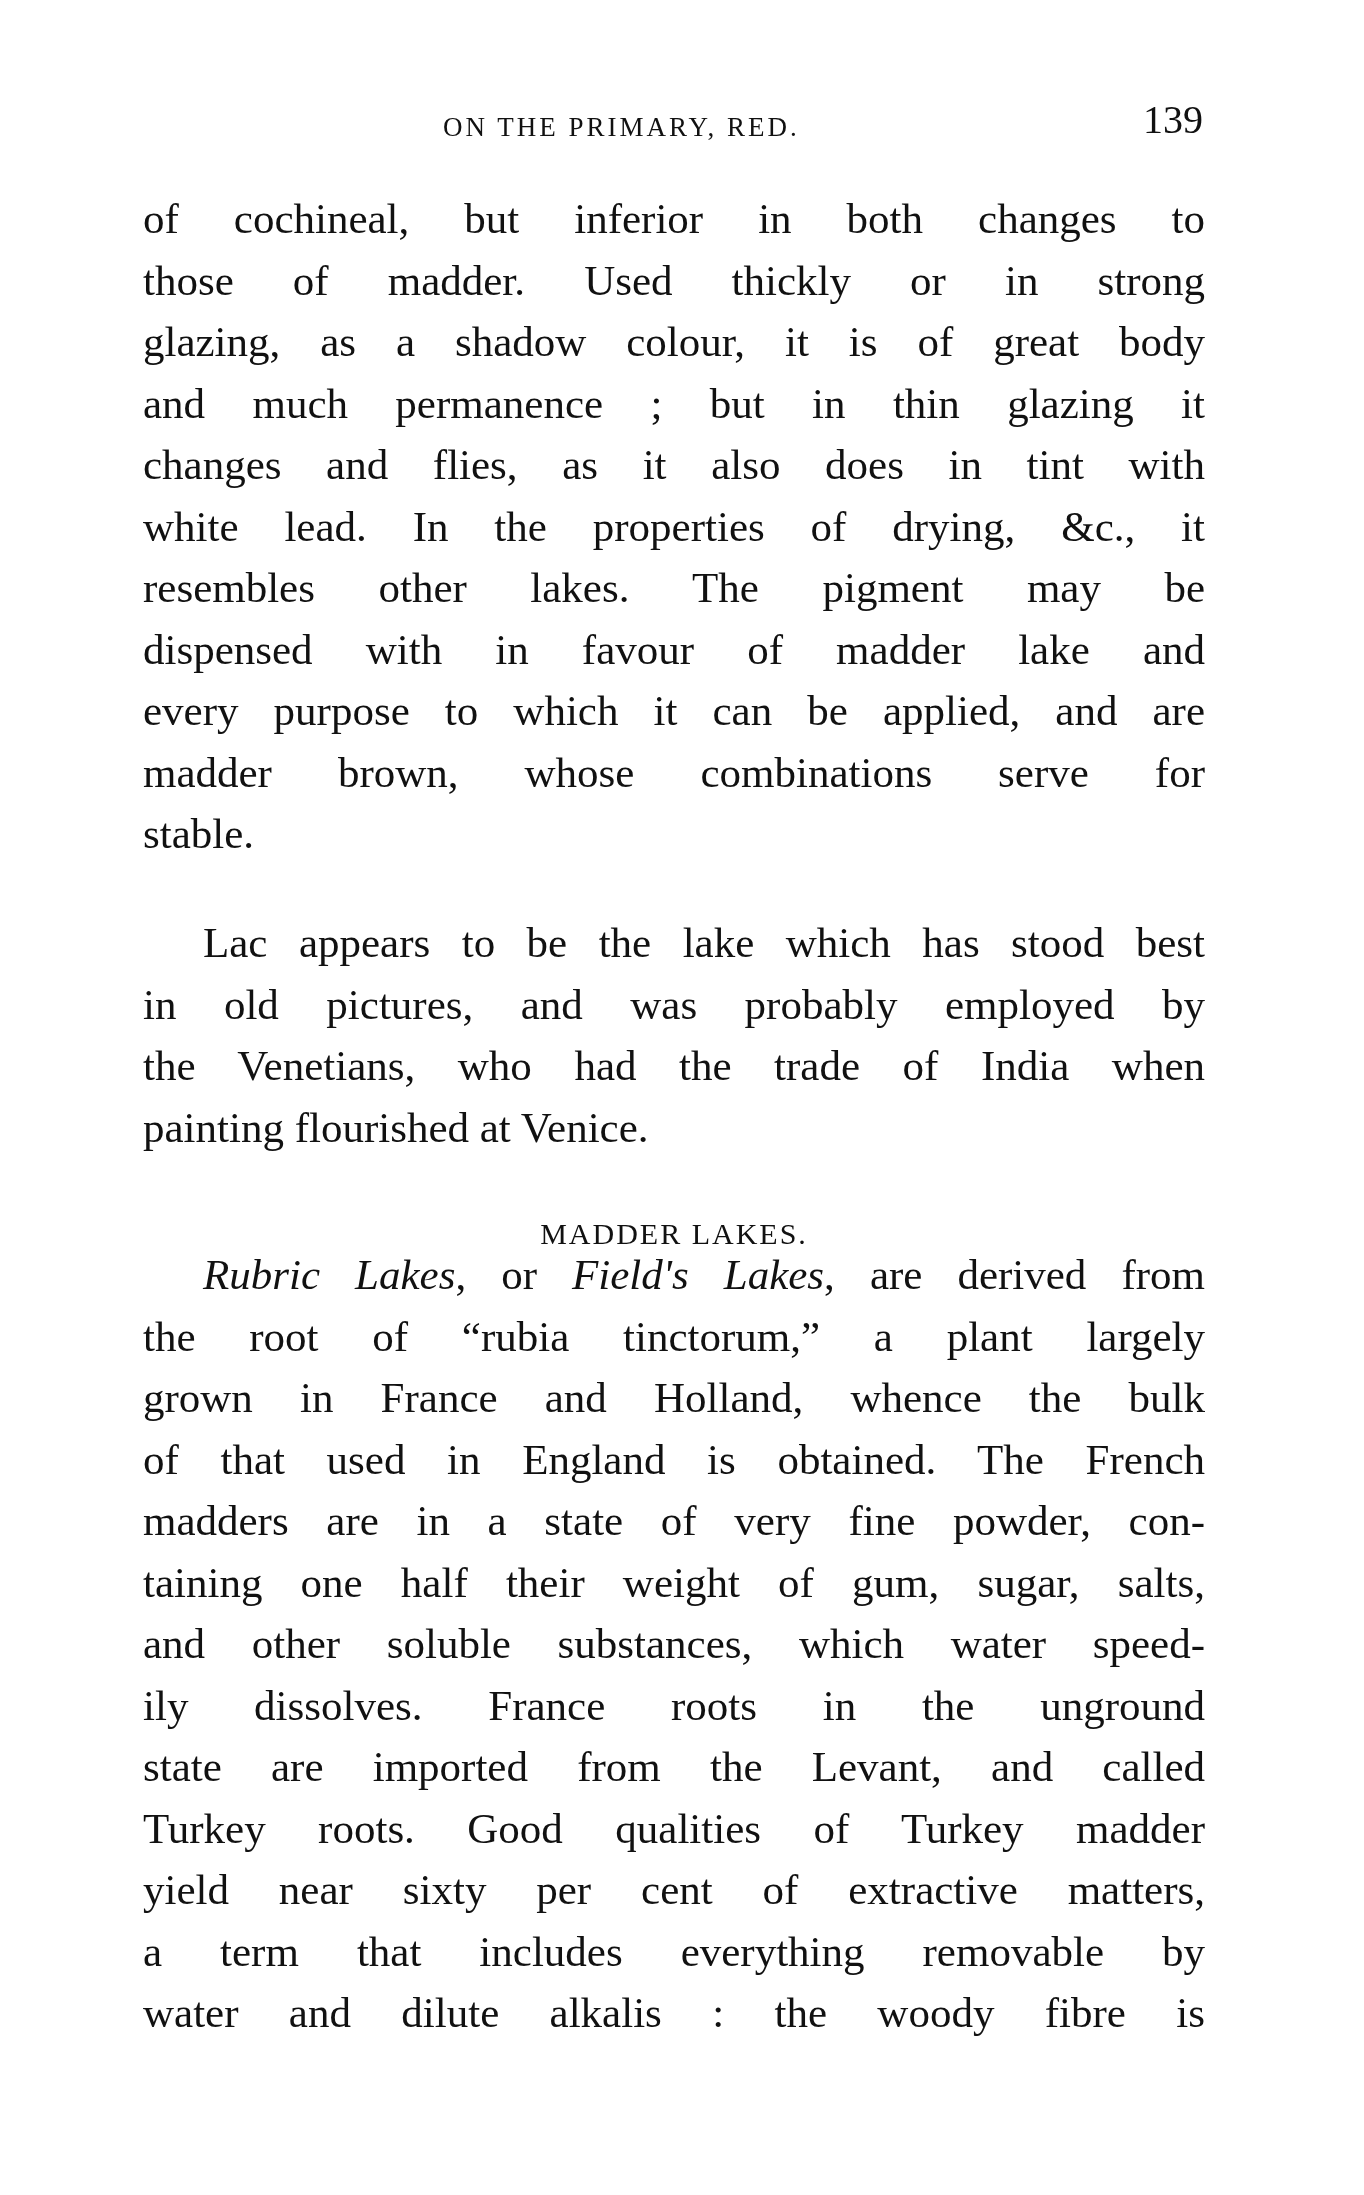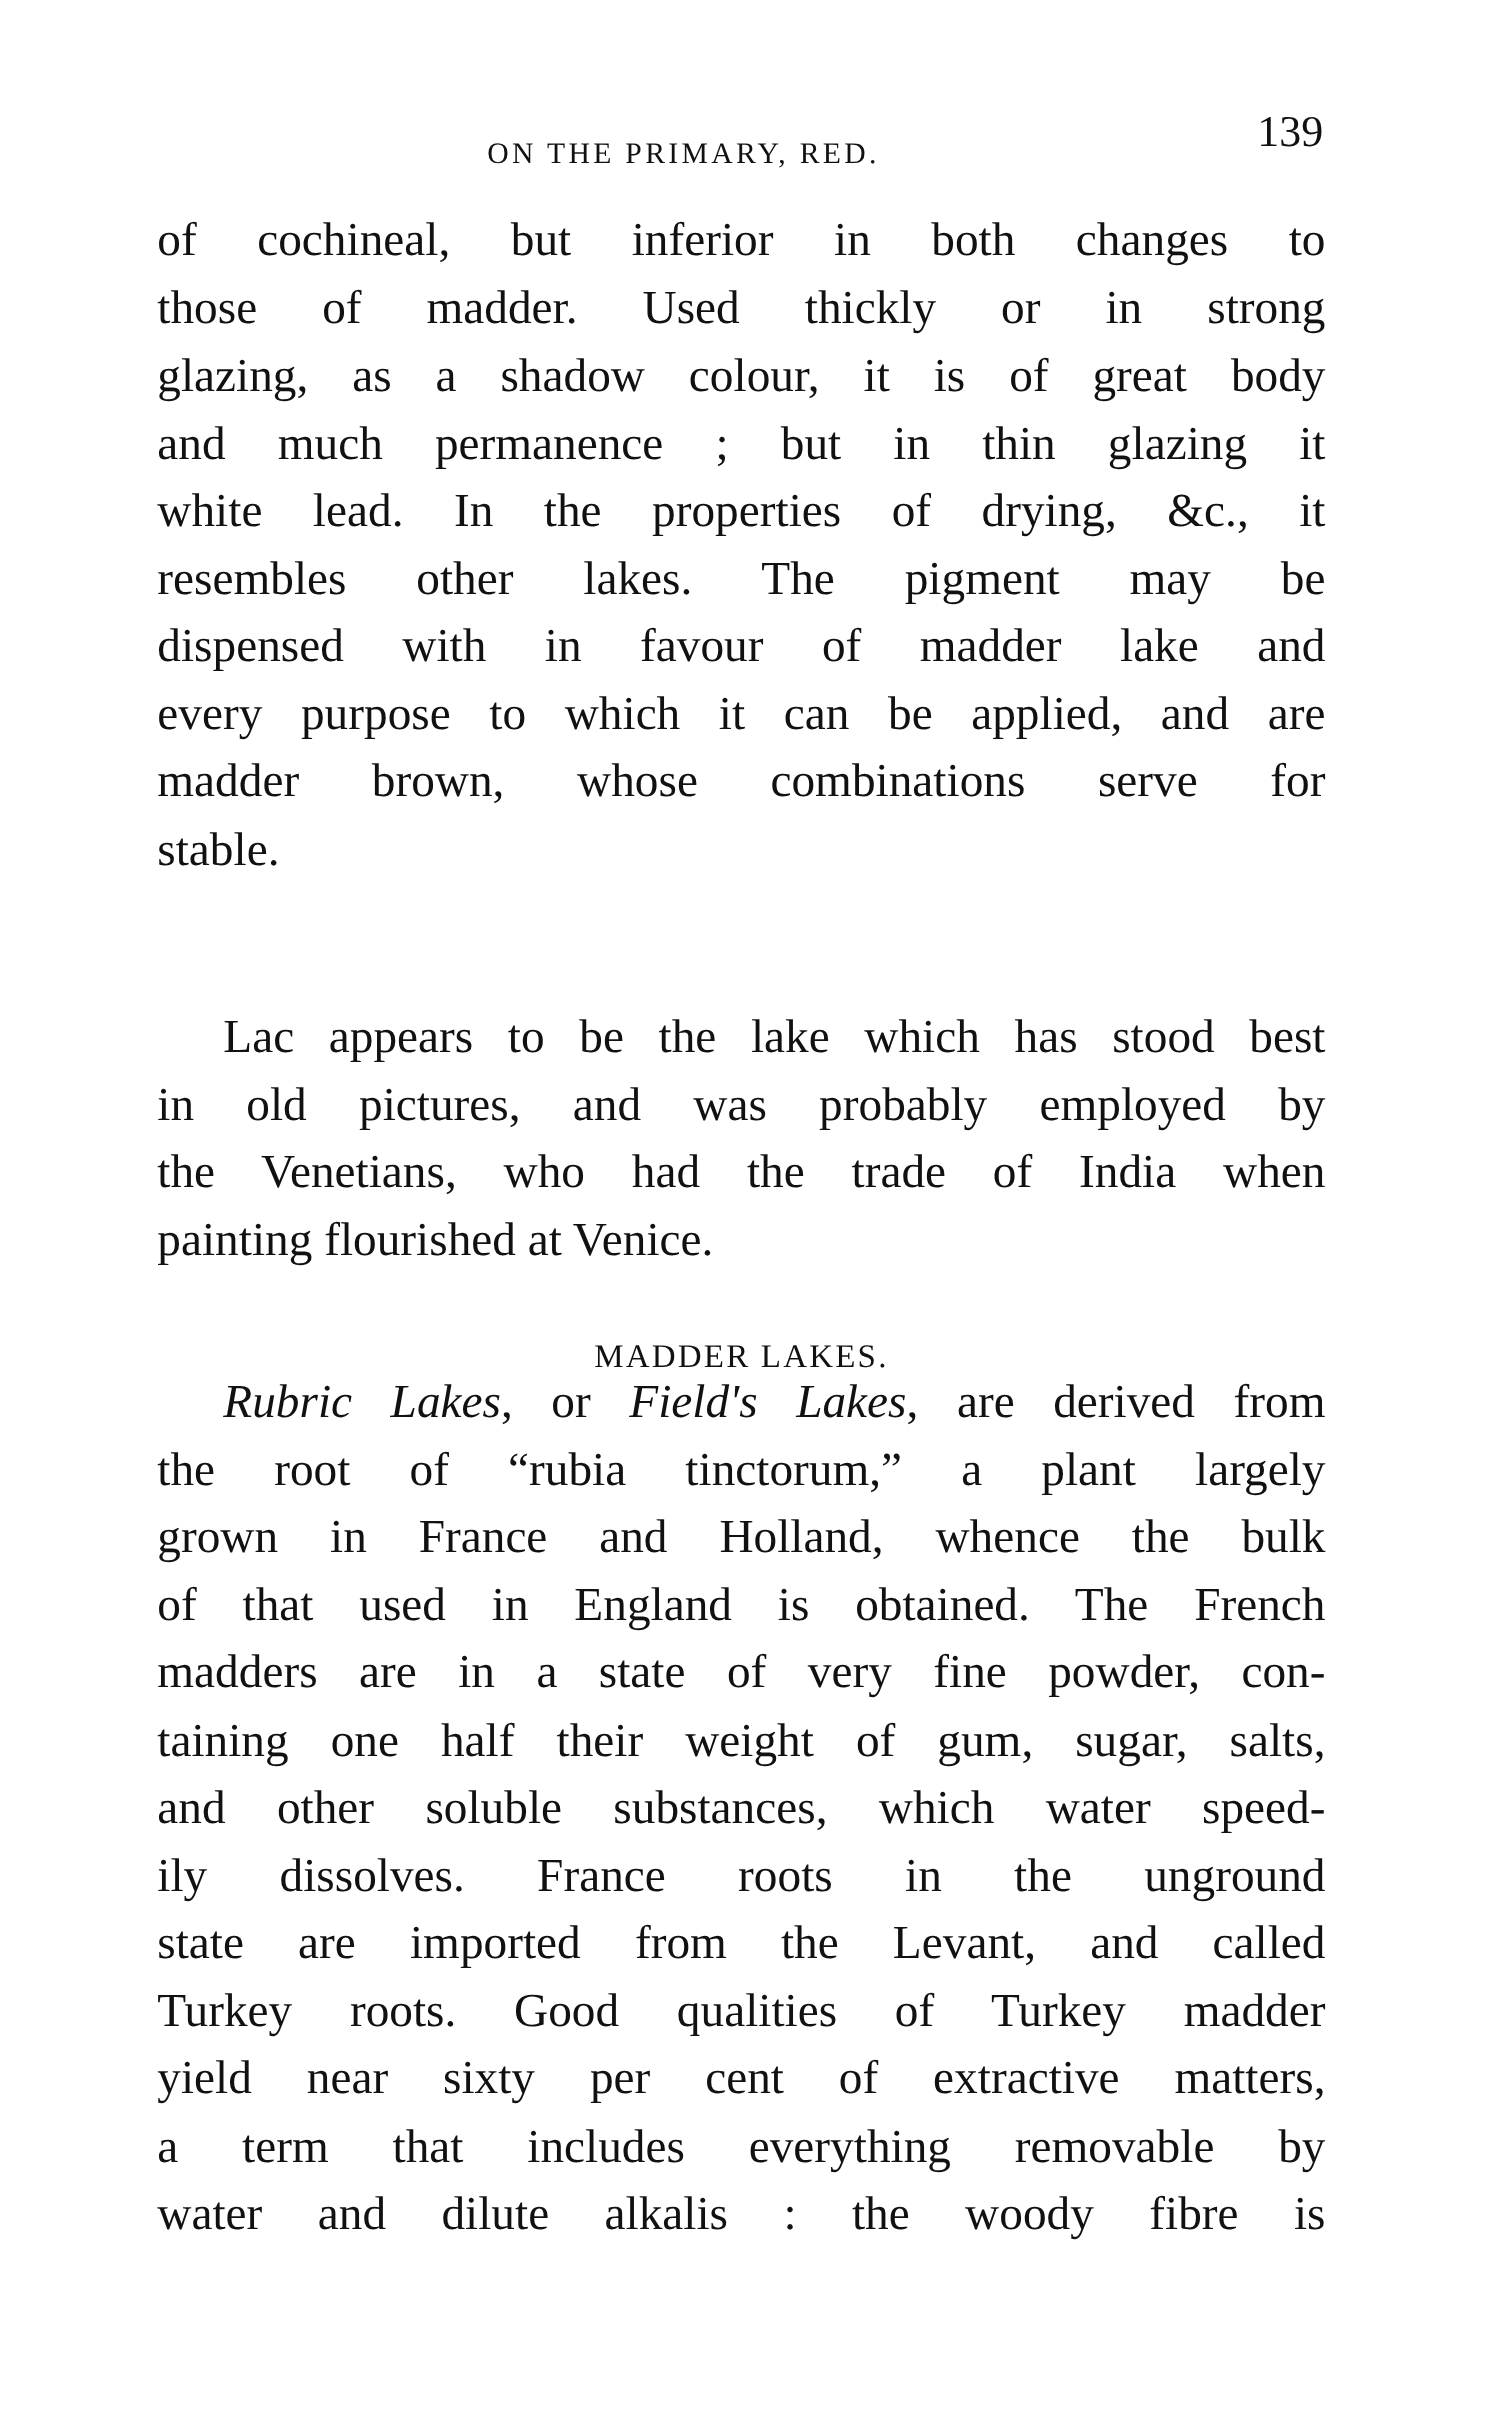--- a/index.html
+++ b/index.html
@@ -24,21 +24,21 @@
     .running-head {
       position: absolute;
       top: 100px;
       left: 143px;
       width: 1062px;
       height: 50px;
     }
     .running-title {
       position: absolute;
       left: 300px;
-      top: 24px;
+      top: 12px;
       font-family: "Liberation Serif", serif;
       font-size: 27px;
       letter-spacing: 3px;
       text-transform: uppercase;
       white-space: nowrap;
     }
     .page-number {
       position: absolute;
       right: 2px;
       top: -4px;
@@ -94,20 +94,21 @@
   <div class="running-head">
     <span class="running-title">ON THE PRIMARY, RED.</span>
     <span class="page-number">139</span>
   </div>
 
   <div class="text-block block-1">
     <span class="line">of cochineal, but inferior in both changes to</span>
     <span class="line">those of madder. Used thickly or in strong</span>
     <span class="line">glazing, as a shadow colour, it is of great body</span>
     <span class="line">and much permanence ; but in thin glazing it</span>
+    <span class="line">changes and flies, as it also does in tint with</span>
     <span class="line">white lead. In the properties of drying, &amp;c., it</span>
     <span class="line">resembles other lakes. The pigment may be</span>
     <span class="line">dispensed with in favour of madder lake and</span>
     <span class="line">every purpose to which it can be applied, and are</span>
     <span class="line">madder brown, whose combinations serve for</span>
     <span class="line last">stable.</span>
   </div>
 
   <div class="text-block block-2">
     <span class="line indent">Lac appears to be the lake which has stood best</span>

